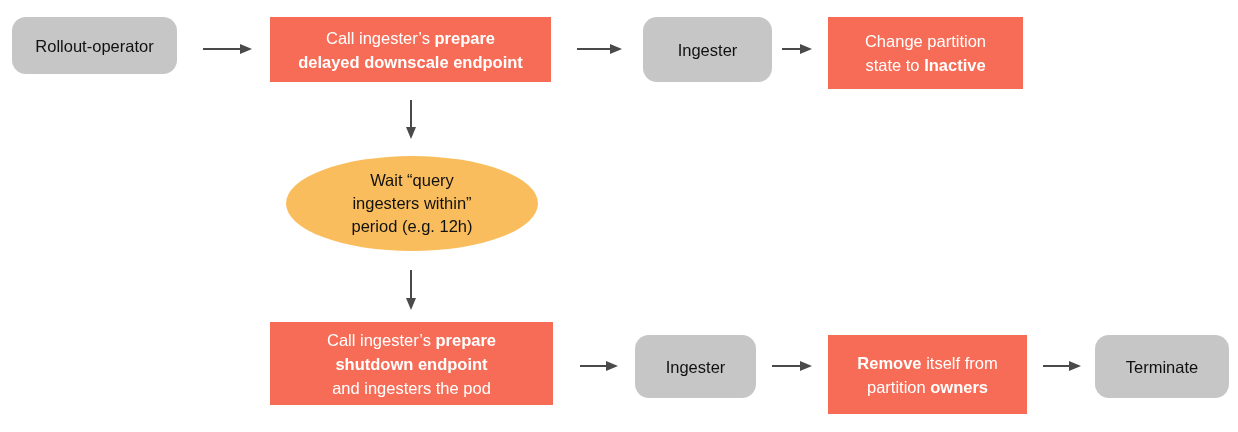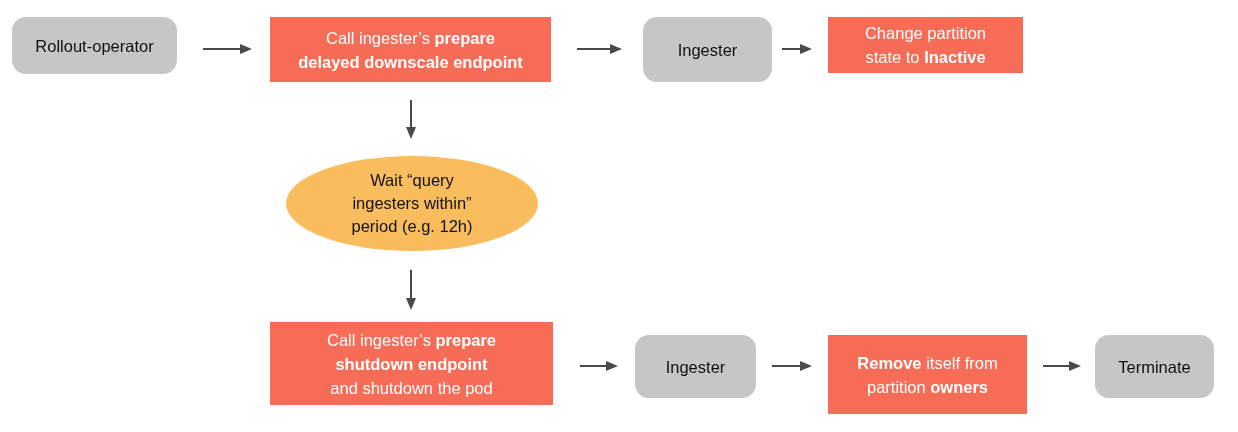--- a/index.html
+++ b/index.html
@@ -92,53 +92,53 @@
   </div>
 
   <div class="arrow-h" style="left:577px; top:48px; width:33px;"></div>
 
   <div class="node entity" style="left:643px; top:17px; width:129px; height:65px;">
     <span>Ingester</span>
   </div>
 
   <div class="arrow-h" style="left:782px; top:48px; width:18px;"></div>
 
-  <div class="node action" style="left:828px; top:17px; width:195px; height:56px;">
+  <div class="node action" style="left:828px; top:17px; width:195px; height:72px;">
     <div class="line"><span>Change partition</span></div>
     <div class="line"><span>state to </span><span class="b">Inactive</span></div>
   </div>
 
   <div class="arrow-v" style="left:410px; top:100px; height:27px;"></div>
 
   <div class="node wait" style="left:286px; top:156px; width:252px; height:95px;">
     <div class="line">Wait “query</div>
     <div class="line">ingesters within”</div>
     <div class="line">period (e.g. 12h)</div>
   </div>
 
   <div class="arrow-v" style="left:410px; top:270px; height:28px;"></div>
 
   <div class="node action" style="left:270px; top:322px; width:283px; height:83px;">
     <div class="line"><span>Call ingester’s </span><span class="b">prepare</span></div>
     <div class="line"><span class="b">shutdown endpoint</span></div>
-    <div class="line"><span>and shutdown the pod</span></div>
+    <div class="line"><span>and ingesters the pod</span></div>
   </div>
 
   <div class="arrow-h" style="left:580px; top:365px; width:26px;"></div>
 
   <div class="node entity" style="left:635px; top:335px; width:121px; height:63px;">
     <span>Ingester</span>
   </div>
 
   <div class="arrow-h" style="left:772px; top:365px; width:28px;"></div>
 
   <div class="node action" style="left:828px; top:335px; width:199px; height:79px;">
     <div class="line"><span class="b">Remove</span><span> itself from</span></div>
     <div class="line"><span>partition </span><span class="b">owners</span></div>
   </div>
 
   <div class="arrow-h" style="left:1043px; top:365px; width:26px;"></div>
 
-  <div class="node entity" style="left:1095px; top:335px; width:119px; height:63px;justify-content:center;">
+  <div class="node entity" style="left:1095px; top:335px; width:134px; height:63px;justify-content:center;">
     <span>Terminate</span>
   </div>
 
 </div>
 
 </body></html>

